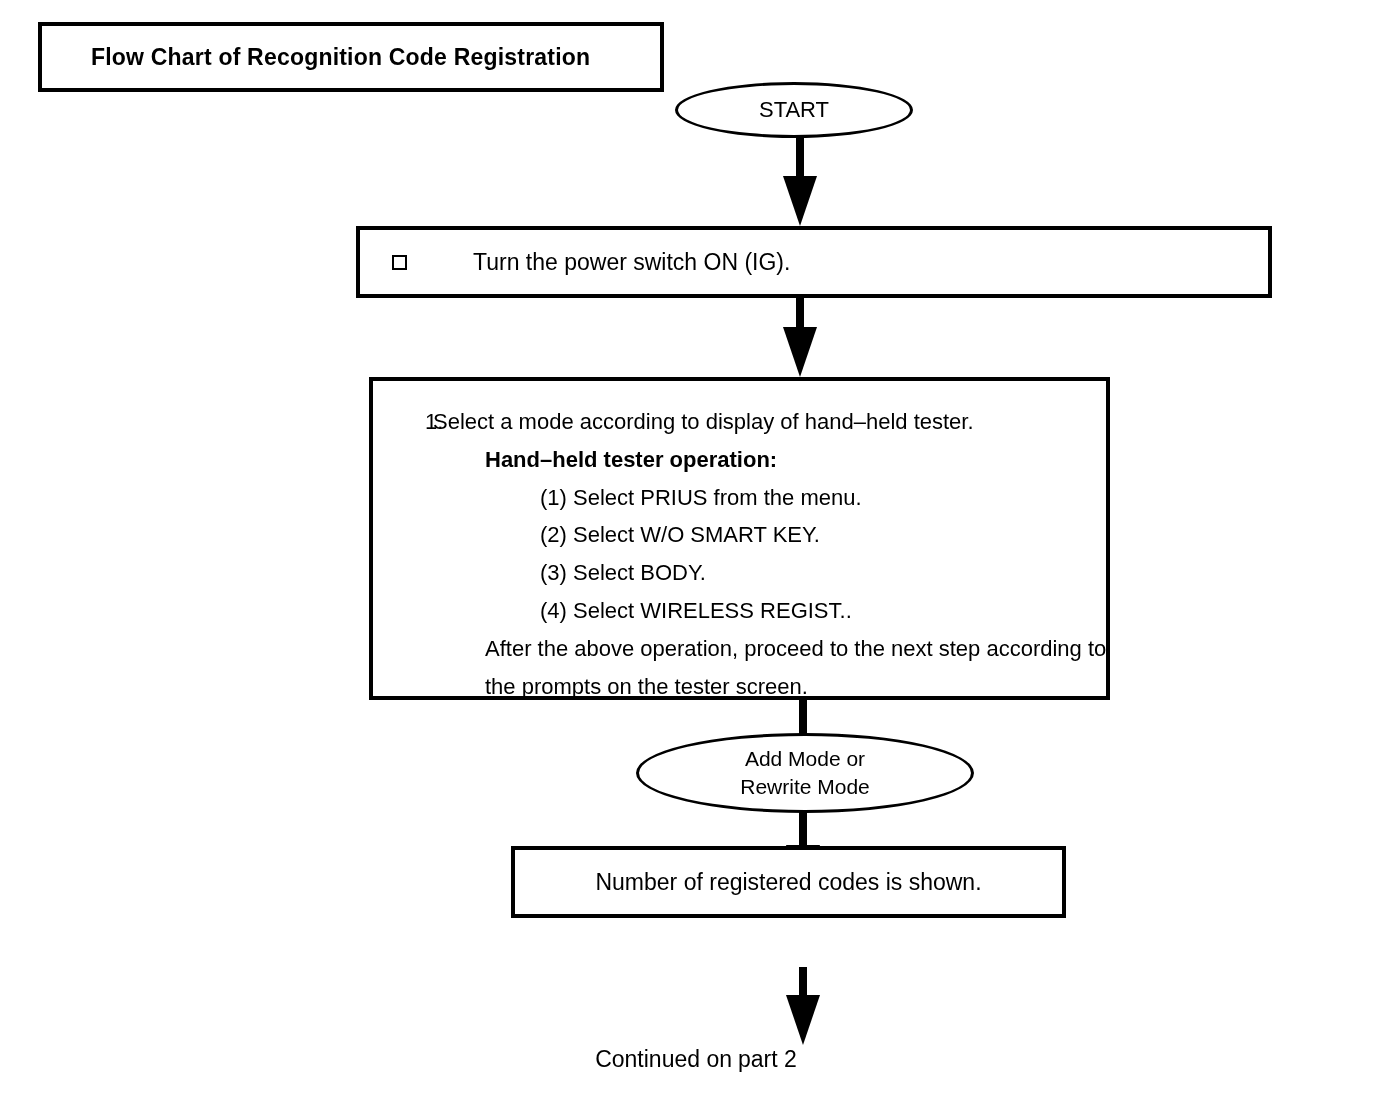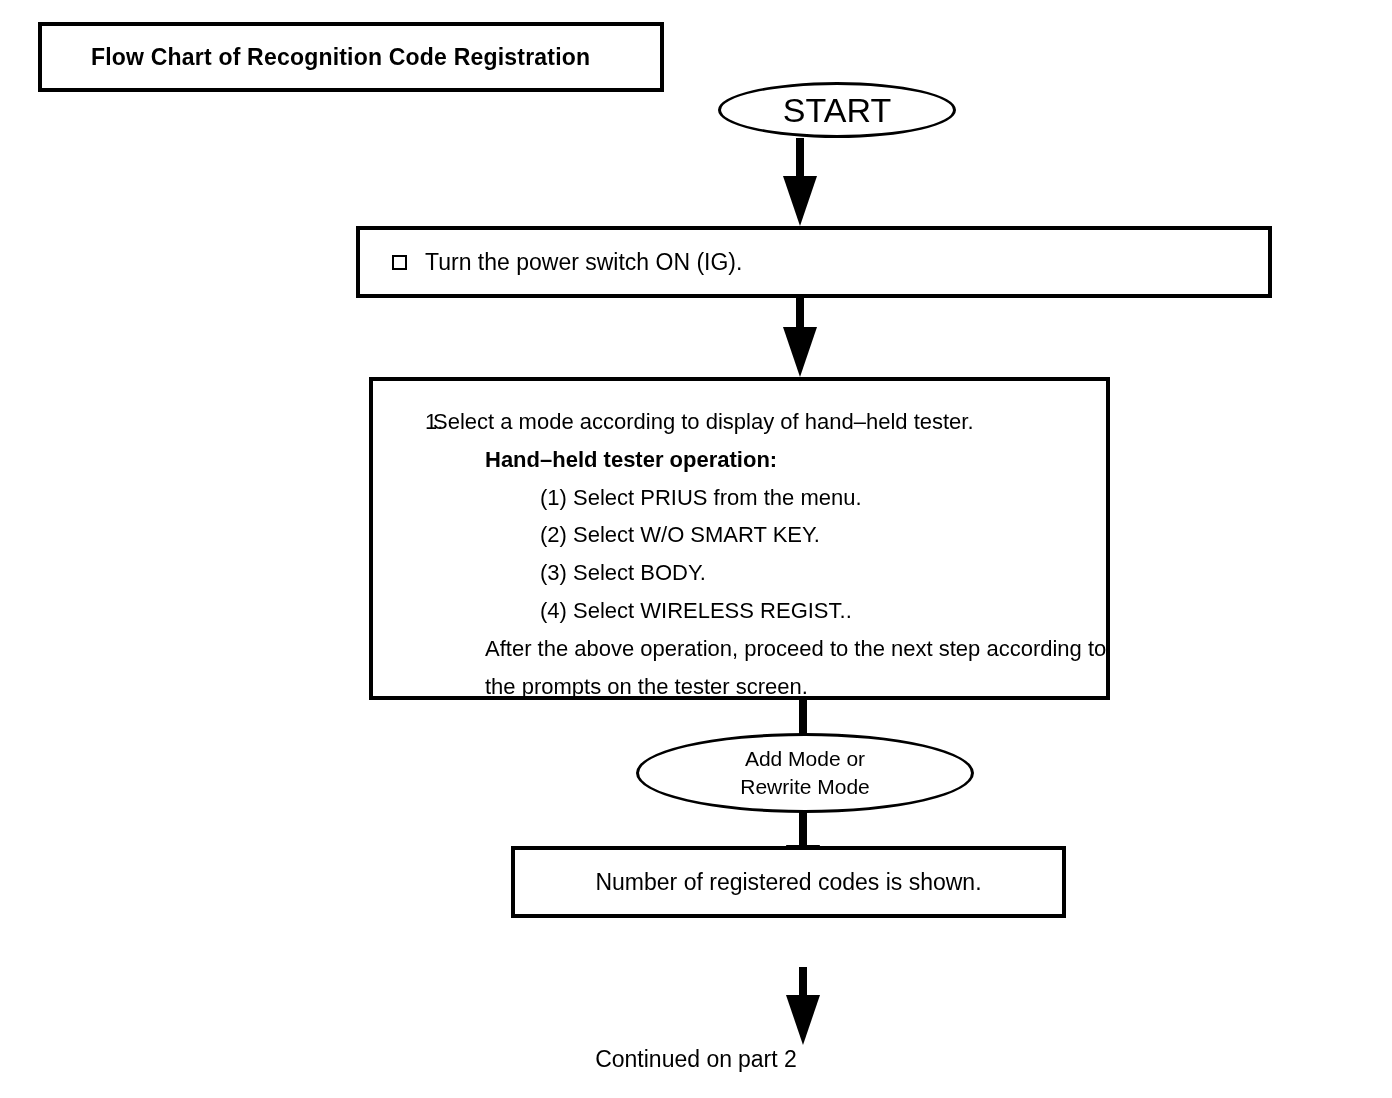--- a/index.html
+++ b/index.html
@@ -44,25 +44,25 @@
     border: 3px solid #000;
     border-radius: 50%;
     box-sizing: border-box;
     display: flex;
     align-items: center;
     justify-content: center;
     text-align: center;
     background: #fff;
   }
   .oval-start {
-    left: 718px;
+    left: 675px;
     top: 82px;
     width: 238px;
     height: 56px;
-    font-size: 34px;
+    font-size: 22px;
   }
   .oval-mode {
     left: 636px;
     top: 733px;
     width: 338px;
     height: 80px;
     font-size: 21px;
     line-height: 1.35;
   }
 
@@ -78,20 +78,21 @@
     width: 916px;
     height: 72px;
     display: flex;
     align-items: center;
   }
   .box-power-inner {
     display: flex;
     align-items: center;
     padding-left: 32px;
     font-size: 23px;
+    gap: 48px;
   }
   .checkbox-glyph {
     display: inline-block;
     width: 15px;
     height: 15px;
     border: 2px solid #000;
     box-sizing: border-box;
     margin-right: 18px;
     flex: 0 0 auto;
   }

